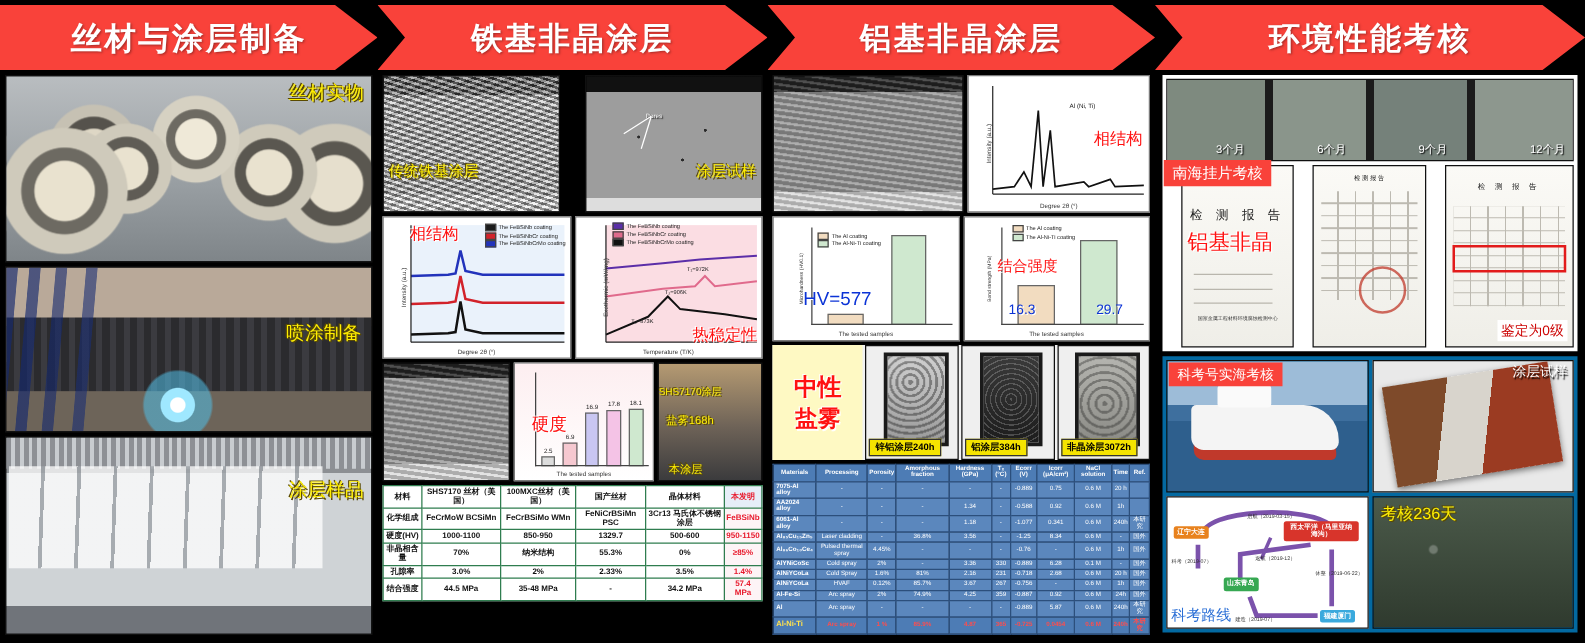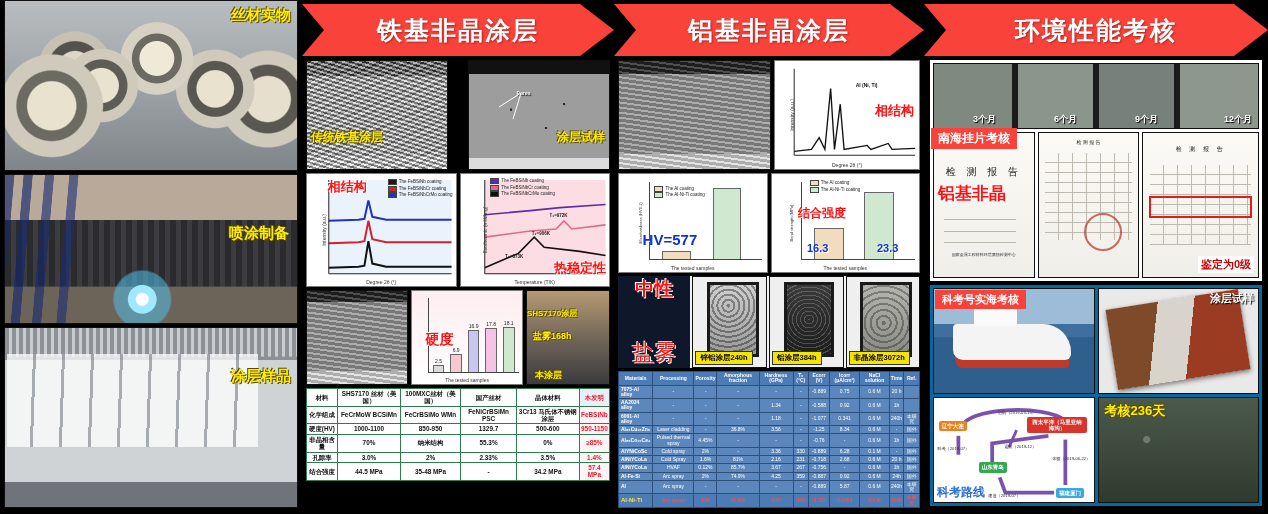--- a/index.html
+++ b/index.html
@@ -13,26 +13,26 @@
   .banner .chev{position:absolute;top:4px;left:0;height:52px;width:100%;background:#f9423a;
        clip-path:polygon(0 0, calc(100% - 34px) 0, 100% 50%, calc(100% - 34px) 100%, 0 100%, 22px 50%);}
   .c1 .chev{clip-path:polygon(0 0, calc(100% - 34px) 0, 100% 50%, calc(100% - 34px) 100%, 0 100%);}
   .banner .btxt{position:relative;z-index:2;color:#fff;font-size:25px;font-weight:bold;letter-spacing:2px;
        text-shadow:1px 1px 2px rgba(0,0,0,.35);}
 
   .body{flex:1;padding:0 6px 8px 6px;display:flex;flex-direction:column;gap:4px;}
 
   
   .tile{position:relative;overflow:hidden;border:1px solid #101010;}
-  .lbl{position:absolute;font-weight:bold;white-space:nowrap;line-height:1;}
+  .lbl{position:absolute;font-weight:normal;white-space:nowrap;line-height:1;}
   .lbl-y{color:#ffee00;text-shadow:1px 1px 0 #5a4a00,-1px -1px 0 #5a4a00;}
   .lbl-r{color:#ff1111;text-shadow:1px 1px 0 #fff,-1px -1px 0 #fff;}
   .lbl-b{color:#0b33d6;text-shadow:1px 1px 0 #fff;}
   .lbl-w{color:#ffffff;text-shadow:1px 1px 1px #000;}
-  .chip{position:absolute;background:#f9423a;color:#fff;font-weight:bold;padding:2px 7px;white-space:nowrap;}
+  .chip{position:absolute;background:#f9423a;color:#fff;font-weight:normal;padding:2px 7px;white-space:nowrap;}
   .chip-y{position:absolute;background:#f5e400;color:#000;font-weight:bold;padding:1px 4px;white-space:nowrap;border:1px solid #333;}
 
   
   .ph{width:100%;height:100%;}
   .spools{background:
       radial-gradient(circle at 16% 62%, #e9e2cf 0 9%, #6d6a62 9.5% 13%, #cfcabb 13.5% 19%, transparent 19.5%),
       radial-gradient(circle at 33% 50%, #e9e2cf 0 8%, #5f5c55 8.5% 12%, #cfcabb 12.5% 17%, transparent 17.5%),
       radial-gradient(circle at 52% 34%, #efe9d8 0 9%, #6d6a62 9.5% 13%, #d6d1c2 13.5% 19%, transparent 19.5%),
       radial-gradient(circle at 72% 52%, #e9e2cf 0 8%, #5a5750 8.5% 12%, #cfcabb 12.5% 17%, transparent 17.5%),
       radial-gradient(circle at 90% 58%, #e6dfcd 0 8%, #5a5750 8.5% 12%, #cfcabb 12.5% 17%, transparent 17.5%),
@@ -72,21 +72,21 @@
   .sea{background:linear-gradient(#9dbcd8 0 34%, #3e6f9e 34% 46%, #2e5f8d 46% 100%);}
   .ship{position:absolute;left:12%;top:34%;width:74%;height:34%;background:#f4f4f4;border-radius:4px 28px 6px 10px;
         box-shadow:0 10px 0 -2px #c0392b;}
   .ship:after{content:"";position:absolute;left:18%;top:-46%;width:36%;height:52%;background:#fafafa;border-radius:3px;}
   .plate{background:
       radial-gradient(circle at 30% 40%, rgba(255,255,255,.25) 0 3px, transparent 4px),
       linear-gradient(#4b5a4a,#2f3a2e);}
   .exposure{background:
       linear-gradient(90deg,#7e8a7f 0 24%, #1b1b1b 24% 26%, #8a958b 26% 49%, #1b1b1b 49% 51%, #75817a 51% 74%, #1b1b1b 74% 76%, #8d978e 76% 100%),
       #555;}
-  .paperdoc{background:linear-gradient(#fbfaf6,#efeee8);position:relative;}
+  .paperdoc{background:linear-gradient(#fbfaf6,#efeee8);position:relative;margin-left:12px;}
   .ln{position:absolute;left:10%;height:1px;background:#b9b6ad;}
   .docgrid{position:absolute;left:6%;right:6%;top:26%;bottom:14%;
       background:repeating-linear-gradient(#0000 0 9px,#bdbab1 9px 10px),
                  repeating-linear-gradient(90deg,#0000 0 13px,#bdbab1 13px 14px);}
   .stamp{position:absolute;width:34px;height:34px;border:2px solid #c0392b;border-radius:50%;opacity:.75;}
   .redbox{position:absolute;border:2px solid #e21b1b;}
   .tiltphoto{position:absolute;left:8%;top:10%;width:84%;height:78%;transform:rotate(-9deg);
       background:linear-gradient(105deg,#7e4a2a 0 34%, #d8d4cc 34% 58%, #9b3b22 58% 100%);
       box-shadow:0 2px 5px rgba(0,0,0,.5);}
 
@@ -123,20 +123,24 @@
   .node{position:absolute;color:#fff;font-size:5.5px;font-weight:bold;padding:2px 3px;border-radius:2px;text-align:center;line-height:1.15;}
   .n-or{background:#e8821e;} .n-gr{background:#36a852;} .n-rd{background:#d8342b;} .n-bl{background:#3aa9dd;}
   .rlab{position:absolute;font-size:4.2px;color:#333;white-space:nowrap;}
 </style>
 </head>
 <body>
 
 <div class="poster">
 
   <div class="col c1">
+    <div class="banner">
+      <div class="chev"></div>
+      <div class="btxt">丝材与涂层制备</div>
+    </div>
     <div class="body" style="padding:0 4px 6px 4px;gap:3px;">
       <div class="tile" style="flex:1 1 34%;">
         <div class="ph spools"></div>
         <div class="lbl lbl-y" style="right:6px;top:6px;font-size:15px;">丝材实物</div>
       </div>
       <div class="tile" style="flex:1 1 30%;">
         <div class="ph sprayshop"></div>
         <div class="lbl lbl-y" style="right:8px;top:34%;font-size:15px;">喷涂制备</div>
       </div>
       <div class="tile" style="flex:1 1 36%;">
@@ -357,29 +361,29 @@
             <div><i style="background:#cfe8cf"></i><span>The Al-Ni-Ti coating</span></div>
           </div>
           <div class="bars" style="left:22%;right:10%;top:14%;">
             <div class="bar" style="width:28%;height:42%;background:#f2dcc0;"></div>
             <div class="bar" style="width:28%;height:92%;background:#cfe8cf;"></div>
           </div>
           <div class="axis-x" style="left:20%;"></div>
             <div class="axis-y" style="left:20%;"></div>
           <div class="lbl lbl-r" style="left:18%;top:34%;font-size:12px;">结合强度</div>
           <div class="lbl lbl-b" style="left:24%;bottom:18%;font-size:11px;">16.3</div>
-          <div class="lbl lbl-b" style="right:14%;bottom:18%;font-size:11px;">23.3</div>
+          <div class="lbl lbl-b" style="right:14%;bottom:18%;font-size:11px;">29.7</div>
           <div class="cap">The tested samples</div>
         </div>
       </div>
 
       <div style="display:flex;gap:2px;flex:0 0 92px;background:#f2f2f2;">
-        <div style="flex:0 0 24%;position:relative;display:flex;flex-direction:column;align-items:center;justify-content:space-between;background:#0f172a;">
+        <div style="flex:0 0 24%;position:relative;display:flex;flex-direction:column;align-items:center;justify-content:center;background:#fef9c3;">
           <div class="lbl-r" style="font-size:19px;font-weight:bold;">中性</div>
-          <div class="lbl-r" style="font-size:22px;font-weight:normal;">盐雾</div>
+          <div class="lbl-r" style="font-size:18px;font-weight:bold;">盐雾</div>
         </div>
         <div class="tile" style="flex:1;background:#efefef;">
           <div style="position:absolute;left:18%;top:6%;width:64%;height:76%;border:3px solid #1a1a1a;" class="coupon"></div>
           <div class="chip-y" style="left:2px;bottom:2px;font-size:7.5px;">锌铝涂层240h</div>
         </div>
         <div class="tile" style="flex:1;background:#efefef;">
           <div style="position:absolute;left:20%;top:6%;width:60%;height:76%;border:3px solid #1a1a1a;" class="coupon dark"></div>
           <div class="chip-y" style="left:2px;bottom:2px;font-size:7.5px;">铝涂层384h</div>
         </div>
         <div class="tile" style="flex:1;background:#efefef;">

